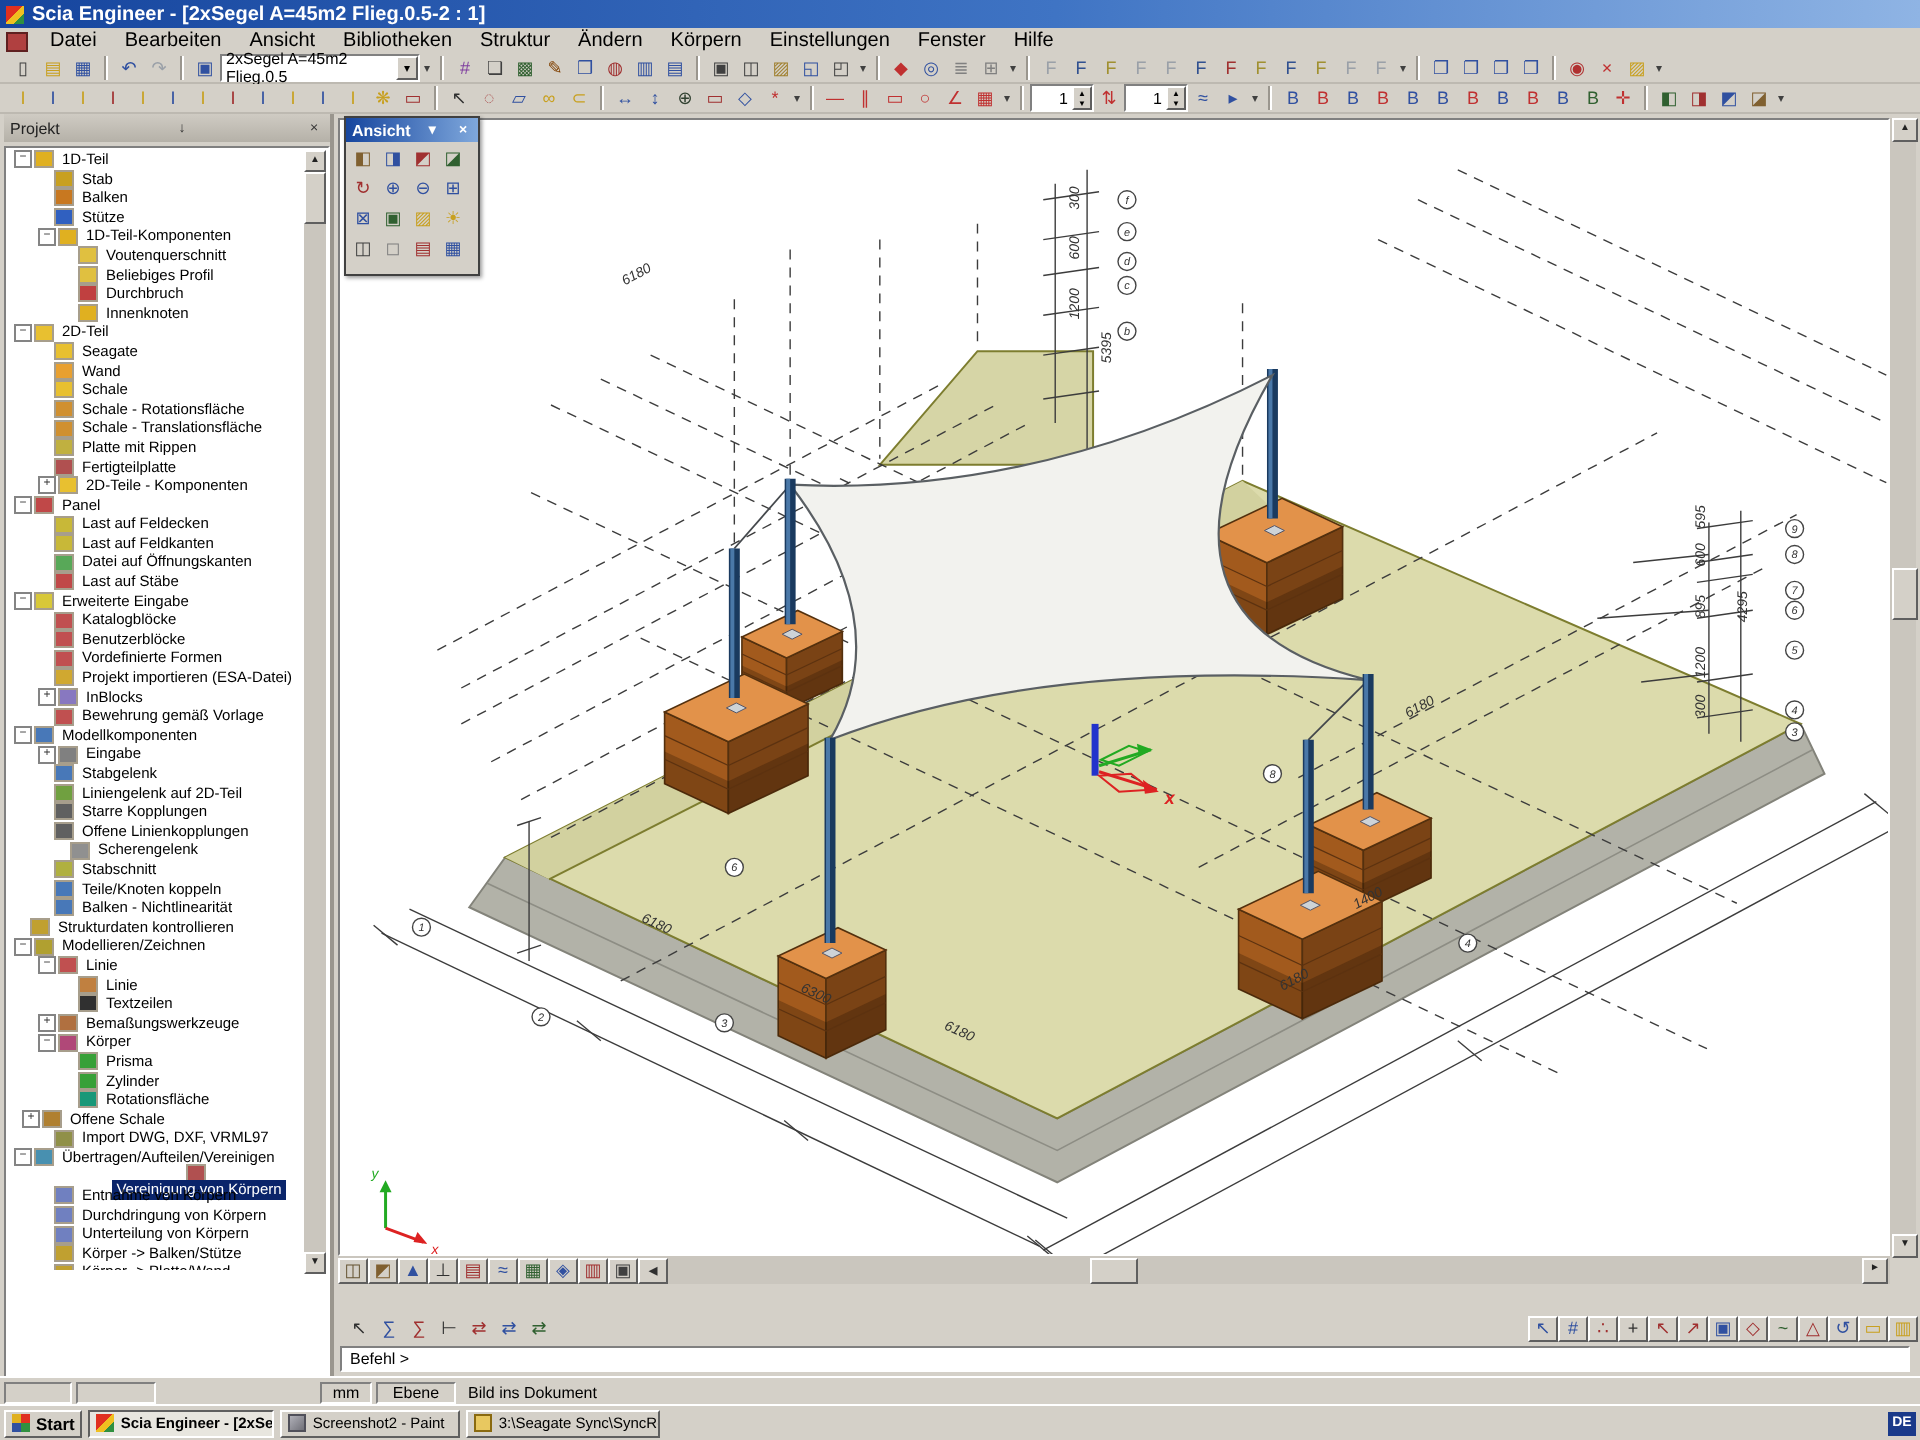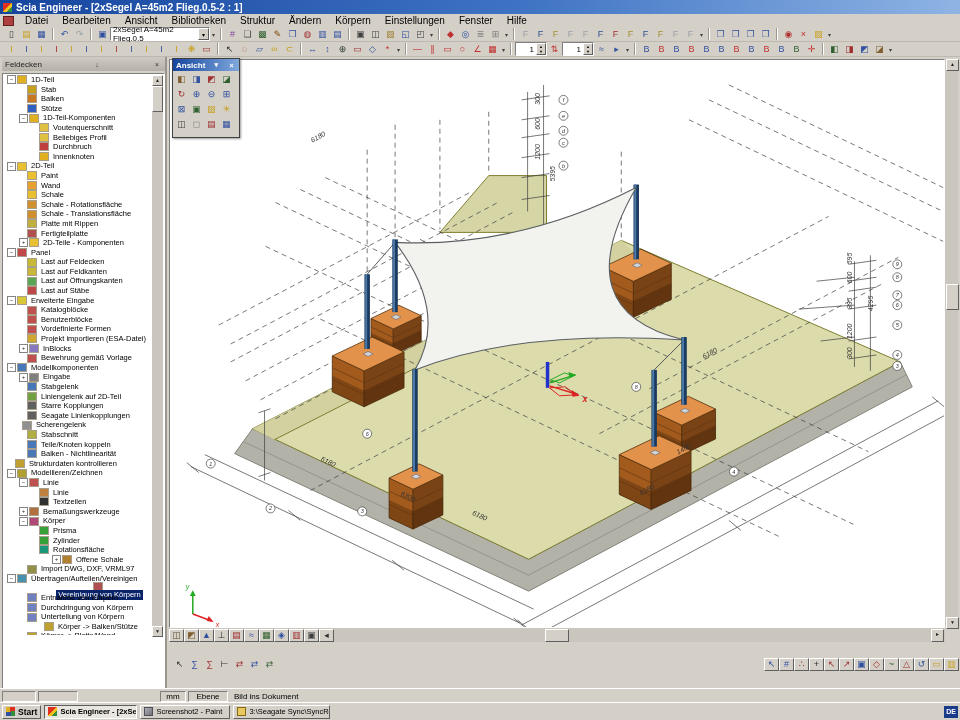--- a/index.html
+++ b/index.html
@@ -237,21 +237,21 @@
     <span class="tbsep"></span>
     <span class="tbicon" style="color: rgb(48, 96, 48);">◧</span>
     <span class="tbicon" style="color: rgb(160, 48, 48);">◨</span>
     <span class="tbicon" style="color: rgb(48, 80, 160);">◩</span>
     <span class="tbicon" style="color: rgb(128, 96, 48);">◪</span>
     <span class="tbdd">▾</span>
   </div>
 
 <div id="struktur" class="abs">
   <div id="struktur-header" class="abs">
-    <span>Feldecken</span>
+    <span>Projekt</span>
     <span class="hbtn">↓</span>
     <span class="hbtn">×</span>
   </div>
   <div id="tree-box" class="abs">
     <div id="tree" class="abs">
         <div class="trow" style="padding-left: 3px;">
           <span class="exp">−</span>
           <span class="tico" style="background: rgb(224, 176, 32);"></span>
           <span class="tlabel">1D-Teil</span>
         </div>
@@ -296,21 +296,21 @@
           <span class="tlabel">Innenknoten</span>
         </div>
         <div class="trow" style="padding-left: 3px;">
           <span class="exp">−</span>
           <span class="tico" style="background: rgb(232, 192, 48);"></span>
           <span class="tlabel">2D-Teil</span>
         </div>
         <div class="trow" style="padding-left: 15px;">
           <span style="width: 9px; flex: 0 0 auto;"></span>
           <span class="tico" style="background: rgb(232, 192, 48);"></span>
-          <span class="tlabel">Paint</span>
+          <span class="tlabel">Seagate</span>
         </div>
         <div class="trow" style="padding-left: 15px;">
           <span style="width: 9px; flex: 0 0 auto;"></span>
           <span class="tico" style="background: rgb(232, 160, 48);"></span>
           <span class="tlabel">Wand</span>
         </div>
         <div class="trow" style="padding-left: 15px;">
           <span style="width: 9px; flex: 0 0 auto;"></span>
           <span class="tico" style="background: rgb(232, 192, 48);"></span>
           <span class="tlabel">Schale</span>
@@ -351,21 +351,21 @@
           <span class="tlabel">Last auf Feldecken</span>
         </div>
         <div class="trow" style="padding-left: 15px;">
           <span style="width: 9px; flex: 0 0 auto;"></span>
           <span class="tico" style="background: rgb(200, 184, 56);"></span>
           <span class="tlabel">Last auf Feldkanten</span>
         </div>
         <div class="trow" style="padding-left: 15px;">
           <span style="width: 9px; flex: 0 0 auto;"></span>
           <span class="tico" style="background: rgb(88, 168, 88);"></span>
-          <span class="tlabel">Last auf Öffnungskanten</span>
+          <span class="tlabel">Datei auf Öffnungskanten</span>
         </div>
         <div class="trow" style="padding-left: 15px;">
           <span style="width: 9px; flex: 0 0 auto;"></span>
           <span class="tico" style="background: rgb(192, 72, 72);"></span>
           <span class="tlabel">Last auf Stäbe</span>
         </div>
         <div class="trow" style="padding-left: 3px;">
           <span class="exp">−</span>
           <span class="tico" style="background: rgb(216, 200, 56);"></span>
           <span class="tlabel">Erweiterte Eingabe</span>
@@ -421,23 +421,23 @@
           <span class="tlabel">Liniengelenk auf 2D-Teil</span>
         </div>
         <div class="trow" style="padding-left: 15px;">
           <span style="width: 9px; flex: 0 0 auto;"></span>
           <span class="tico" style="background: rgb(96, 96, 96);"></span>
           <span class="tlabel">Starre Kopplungen</span>
         </div>
         <div class="trow" style="padding-left: 15px;">
           <span style="width: 9px; flex: 0 0 auto;"></span>
           <span class="tico" style="background: rgb(96, 96, 96);"></span>
-          <span class="tlabel">Seagate Linienkopplungen</span>
-        </div>
-        <div class="trow" style="padding-left: 10px;">
+          <span class="tlabel">Offene Linienkopplungen</span>
+        </div>
+        <div class="trow" style="padding-left: 23px;">
           <span style="width: 9px; flex: 0 0 auto;"></span>
           <span class="tico" style="background: rgb(144, 144, 144);"></span>
           <span class="tlabel">Scherengelenk</span>
         </div>
         <div class="trow" style="padding-left: 15px;">
           <span style="width: 9px; flex: 0 0 auto;"></span>
           <span class="tico" style="background: rgb(176, 176, 64);"></span>
           <span class="tlabel">Stabschnitt</span>
         </div>
         <div class="trow" style="padding-left: 15px;">
@@ -493,21 +493,21 @@
         <div class="trow" style="padding-left: 27px;">
           <span style="width: 9px; flex: 0 0 auto;"></span>
           <span class="tico" style="background: rgb(56, 160, 56);"></span>
           <span class="tlabel">Zylinder</span>
         </div>
         <div class="trow" style="padding-left: 27px;">
           <span style="width: 9px; flex: 0 0 auto;"></span>
           <span class="tico" style="background: rgb(24, 152, 120);"></span>
           <span class="tlabel">Rotationsfläche</span>
         </div>
-        <div class="trow" style="padding-left: 24px; margin-left: 24px;">
+        <div class="trow" style="padding-left: 7px;">
           <span class="exp">+</span>
           <span class="tico" style="background: rgb(176, 128, 48);"></span>
           <span class="tlabel">Offene Schale</span>
         </div>
         <div class="trow" style="padding-left: 15px;">
           <span style="width: 9px; flex: 0 0 auto;"></span>
           <span class="tico" style="background: rgb(144, 144, 72);"></span>
           <span class="tlabel">Import DWG, DXF, VRML97</span>
         </div>
         <div class="trow" style="padding-left: 3px;">
@@ -528,21 +528,21 @@
         <div class="trow" style="padding-left: 15px;">
           <span style="width: 9px; flex: 0 0 auto;"></span>
           <span class="tico" style="background: rgb(112, 128, 192);"></span>
           <span class="tlabel">Durchdringung von Körpern</span>
         </div>
         <div class="trow" style="padding-left: 15px;">
           <span style="width: 9px; flex: 0 0 auto;"></span>
           <span class="tico" style="background: rgb(112, 128, 192);"></span>
           <span class="tlabel">Unterteilung von Körpern</span>
         </div>
-        <div class="trow" style=" justify-content: center;">
+        <div class="trow" style="padding-left: 15px;">
           <span style="width: 9px; flex: 0 0 auto;"></span>
           <span class="tico" style="background: rgb(192, 160, 48);"></span>
           <span class="tlabel">Körper -&gt; Balken/Stütze</span>
         </div>
         <div class="trow" style="padding-left: 15px;">
           <span style="width: 9px; flex: 0 0 auto;"></span>
           <span class="tico" style="background: rgb(192, 160, 48);"></span>
           <span class="tlabel">Körper -&gt; Platte/Wand</span>
         </div>
       </div>
@@ -838,20 +838,21 @@
       <span class="tbicon raised" style="color: rgb(160, 48, 48); box-sizing: border-box;">↖</span>
       <span class="tbicon raised" style="color: rgb(160, 48, 48); box-sizing: border-box;">↗</span>
       <span class="tbicon raised" style="color: rgb(48, 80, 160); box-sizing: border-box;">▣</span>
       <span class="tbicon raised" style="color: rgb(160, 48, 48); box-sizing: border-box;">◇</span>
       <span class="tbicon raised" style="color: rgb(48, 96, 48); box-sizing: border-box;">~</span>
       <span class="tbicon raised" style="color: rgb(160, 48, 48); box-sizing: border-box;">△</span>
       <span class="tbicon raised" style="color: rgb(48, 80, 160); box-sizing: border-box;">↺</span>
       <span class="tbicon raised" style="color: rgb(200, 160, 32); box-sizing: border-box;">▭</span>
       <span class="tbicon raised" style="color: rgb(200, 160, 32); box-sizing: border-box;">▥</span>
     </div>
+  <div id="cmd-input" class="abs">Befehl &gt;</div>
 </div>
 
 <div id="statusbar" class="abs">
   <span class="scell" style="width:34px"></span>
   <span class="scell" style="width:40px"></span>
   <span class="scell" style="width:26px;margin-left:82px">mm</span>
   <span class="scell" style="width:40px">Ebene XY</span>
   <span style="margin-left:6px">Bild ins Dokument</span>
 </div>
 

